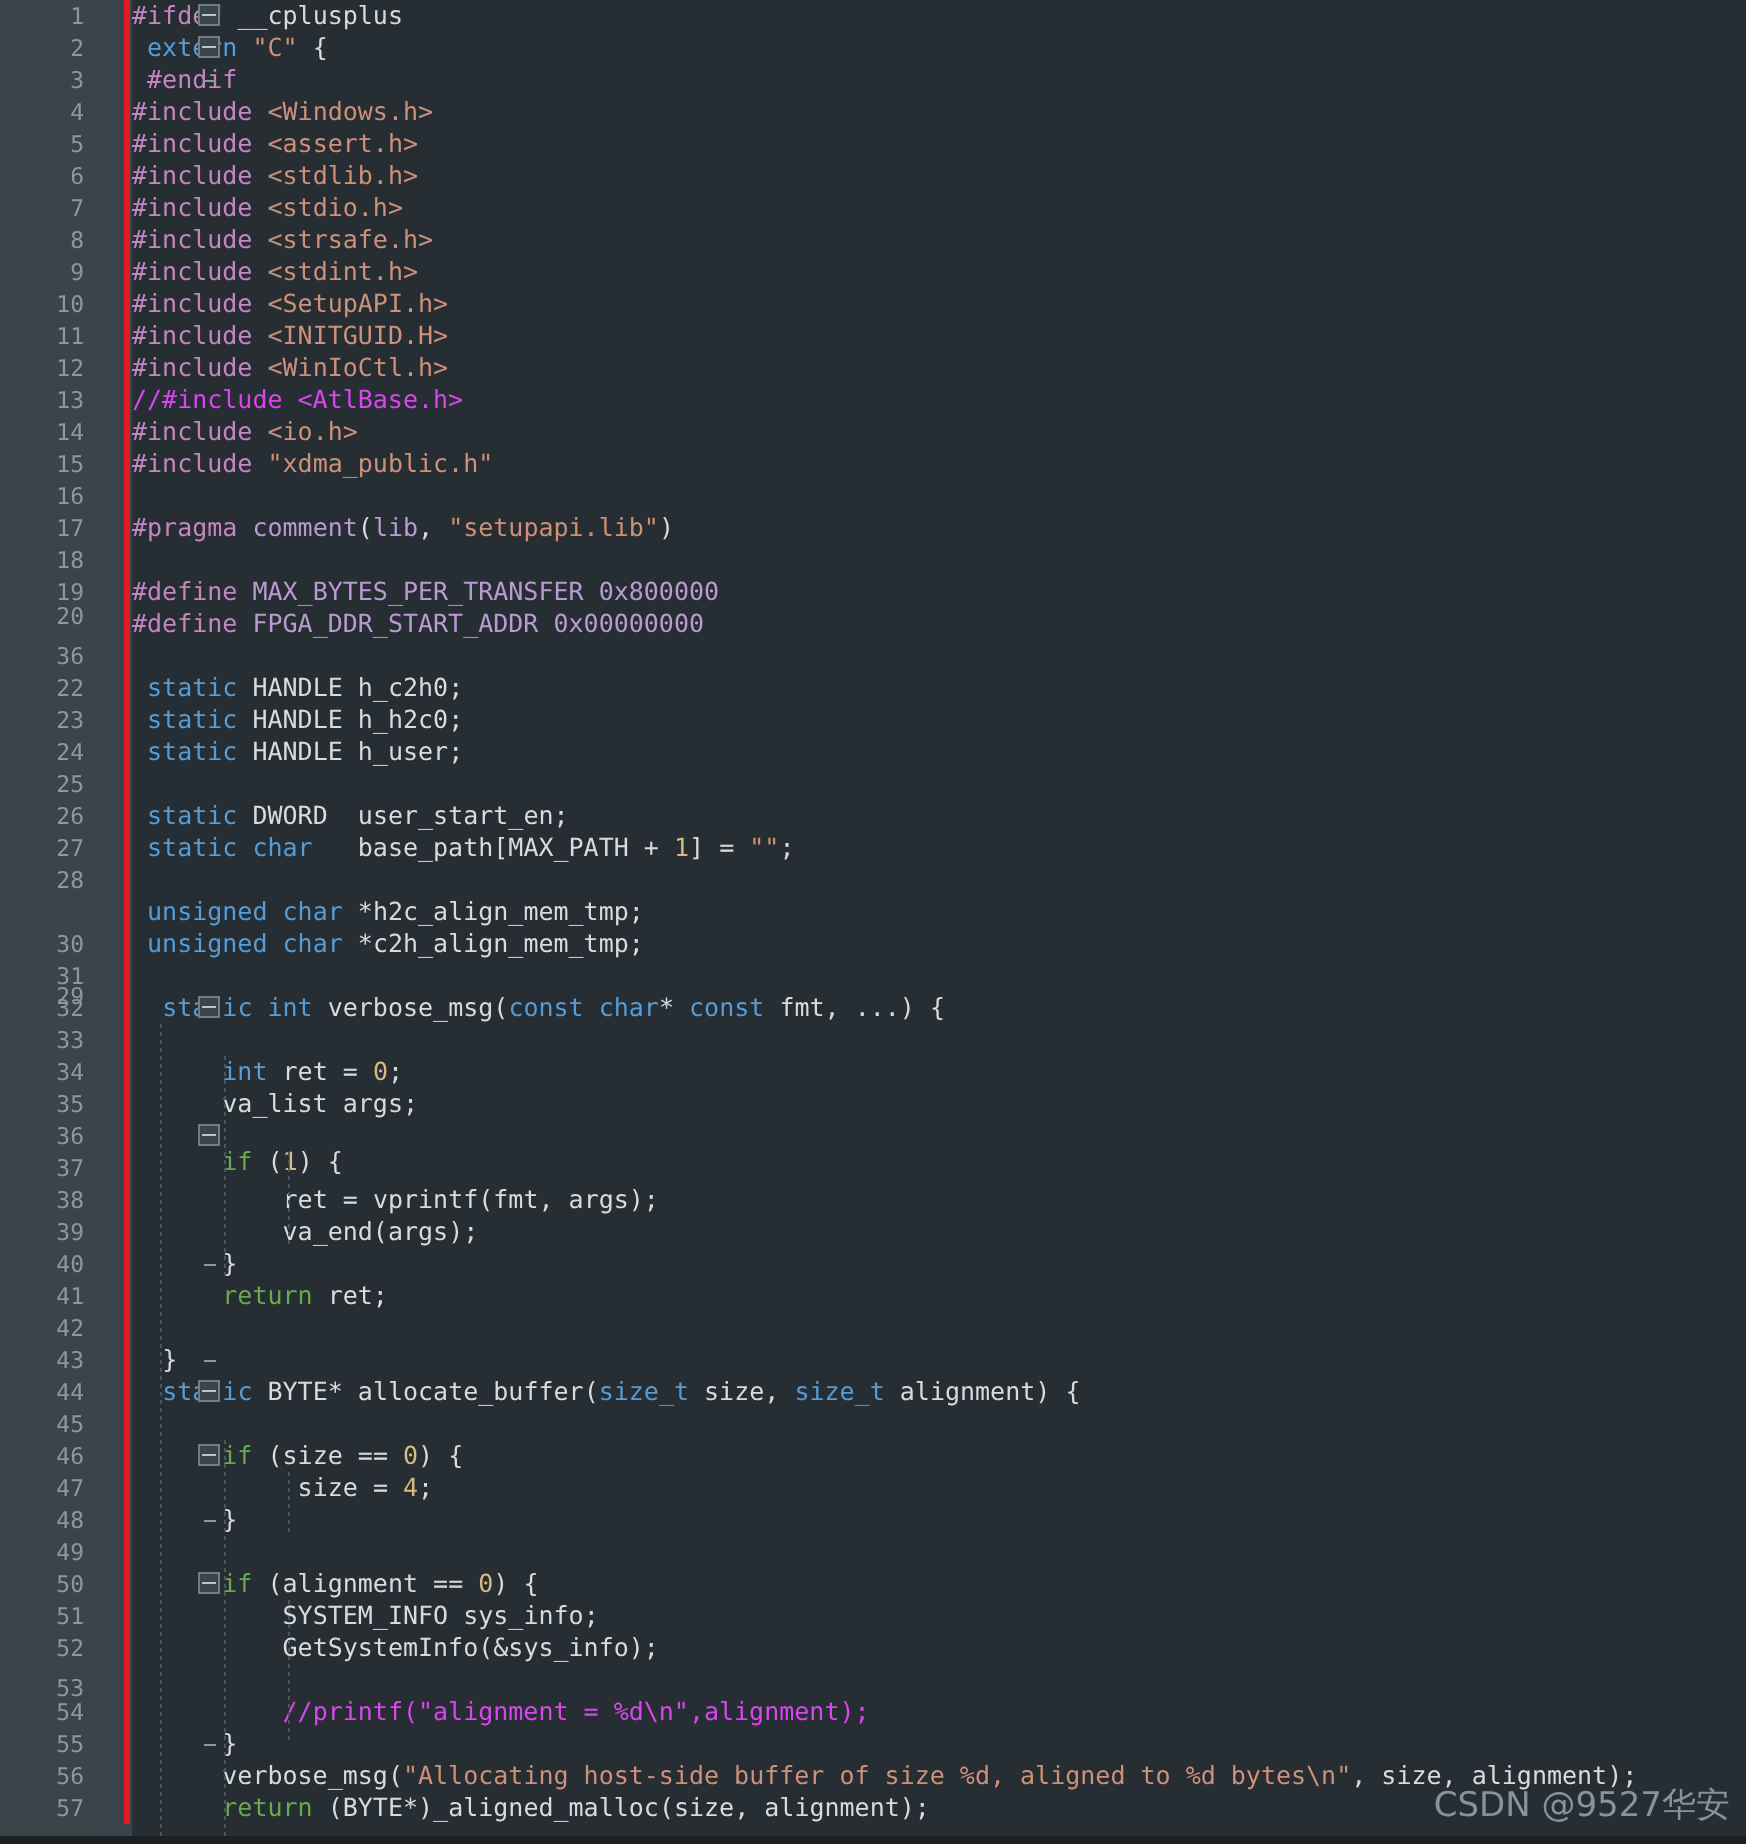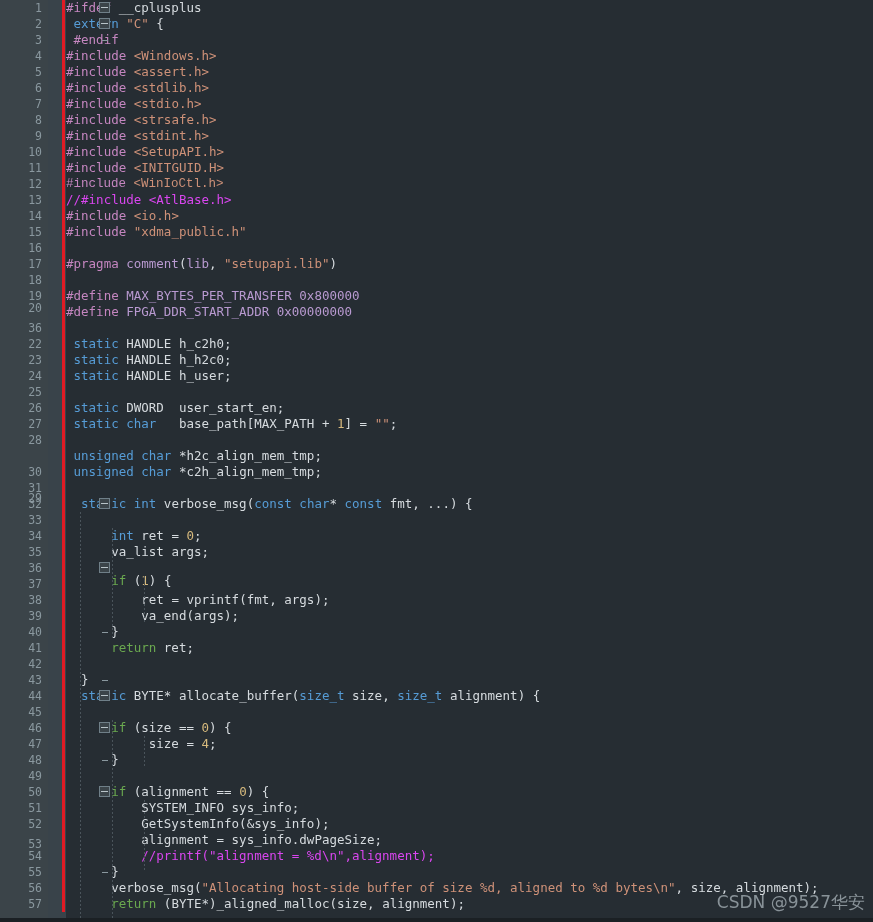--- a/index.html
+++ b/index.html
@@ -273,21 +273,21 @@
       <div class="line" style="top: 16px;"> <span class="kw">extern</span> <span class="str">"C"</span> <span class="brc">{</span></div>
       <div class="line" style="top: 32px;"> <span class="pp">#endif</span></div>
       <div class="line" style="top: 48px;"><span class="pp">#include</span> <span class="inc">&lt;Windows.h&gt;</span></div>
       <div class="line" style="top: 64px;"><span class="pp">#include</span> <span class="inc">&lt;assert.h&gt;</span></div>
       <div class="line" style="top: 80px;"><span class="pp">#include</span> <span class="inc">&lt;stdlib.h&gt;</span></div>
       <div class="line" style="top: 96px;"><span class="pp">#include</span> <span class="inc">&lt;stdio.h&gt;</span></div>
       <div class="line" style="top: 112px;"><span class="pp">#include</span> <span class="inc">&lt;strsafe.h&gt;</span></div>
       <div class="line" style="top: 128px;"><span class="pp">#include</span> <span class="inc">&lt;stdint.h&gt;</span></div>
       <div class="line" style="top: 144px;"><span class="pp">#include</span> <span class="inc">&lt;SetupAPI.h&gt;</span></div>
       <div class="line" style="top: 160px;"><span class="pp">#include</span> <span class="inc">&lt;INITGUID.H&gt;</span></div>
-      <div class="line" style="top: 176px; font-family: Liberation Mono, monospace;"><span class="pp">#include</span> <span class="inc">&lt;WinIoCtl.h&gt;</span></div>
+      <div class="line" style="top: 176px;"><span class="pp">#include</span> <span class="inc">&lt;WinIoCtl.h&gt;</span></div>
       <div class="line" style="top: 192px;"><span class="cmt">//#include &lt;AtlBase.h&gt;</span></div>
       <div class="line" style="top: 208px;"><span class="pp">#include</span> <span class="inc">&lt;io.h&gt;</span></div>
       <div class="line" style="top: 224px;"><span class="pp">#include</span> <span class="str">"xdma_public.h"</span></div>
       <div class="line" style="top: 240px;"></div>
       <div class="line" style="top: 256px;"><span class="pp">#pragma</span> <span class="mac">comment</span><span class="op">(</span><span class="mac">lib</span><span class="op">,</span> <span class="str">"setupapi.lib"</span><span class="op">)</span></div>
       <div class="line" style="top: 272px;"></div>
       <div class="line" style="top: 288px;"><span class="pp">#define</span> <span class="mac">MAX_BYTES_PER_TRANSFER</span> <span class="mac">0x800000</span></div>
       <div class="line" style="top: 304px;"><span class="pp">#define</span> <span class="mac">FPGA_DDR_START_ADDR</span> <span class="mac">0x00000000</span></div>
       <div class="line" style="top: 320px;"></div>
       <div class="line" style="top: 336px;"> <span class="kw">static</span> <span class="id">HANDLE</span> <span class="id">h_c2h0</span><span class="op">;</span></div>
@@ -313,21 +313,20 @@
       <div class="line" style="top: 672px;">  <span class="brc">}</span></div>
       <div class="line" style="top: 688px;">  <span class="kw">static</span> <span class="id">BYTE</span><span class="op">*</span> <span class="id">allocate_buffer</span><span class="op">(</span><span class="kw">size_t</span> <span class="id">size</span><span class="op">,</span> <span class="kw">size_t</span> <span class="id">alignment</span><span class="op">)</span> <span class="brc">{</span></div>
       <div class="line" style="top: 704px;"></div>
       <div class="line" style="top: 720px;">      <span class="ctl">if</span> <span class="op">(</span><span class="id">size</span> <span class="op">==</span> <span class="num">0</span><span class="op">)</span> <span class="brc">{</span></div>
       <div class="line" style="top: 736px;">           <span class="id">size</span> <span class="op">=</span> <span class="num">4</span><span class="op">;</span></div>
       <div class="line" style="top: 752px;">      <span class="brc">}</span></div>
       <div class="line" style="top: 768px;"></div>
       <div class="line" style="top: 784px;">      <span class="ctl">if</span> <span class="op">(</span><span class="id">alignment</span> <span class="op">==</span> <span class="num">0</span><span class="op">)</span> <span class="brc">{</span></div>
       <div class="line" style="top: 800px;">          <span class="id">SYSTEM_INFO</span> <span class="id">sys_info</span><span class="op">;</span></div>
       <div class="line" style="top: 816px;">          <span class="id">GetSystemInfo</span><span class="op">(&amp;</span><span class="id">sys_info</span><span class="op">);</span></div>
-      <div class="line" style="top: 832px;">          <span class="id">alignment</span> <span class="op">=</span> <span class="id">sys_info</span><span class="op">.</span><span class="id">dwPageSize</span><span class="op">;</span></div>
       <div class="line" style="top: 848px;">          <span class="cmt">//printf("alignment = %d\n",alignment);</span></div>
       <div class="line" style="top: 864px;">      <span class="brc">}</span></div>
       <div class="line" style="top: 880px;">      <span class="id">verbose_msg</span><span class="op">(</span><span class="str">"Allocating host-side buffer of size %d, aligned to %d bytes\n"</span><span class="op">,</span> <span class="id">size</span><span class="op">,</span> <span class="id">alignment</span><span class="op">);</span></div>
       <div class="line" style="top: 896px;">      <span class="ctl">return</span> <span class="op">(</span><span class="id">BYTE</span><span class="op">*)</span><span class="id">_aligned_malloc</span><span class="op">(</span><span class="id">size</span><span class="op">,</span> <span class="id">alignment</span><span class="op">);</span></div>
     </div>
 
   <div id="watermark">CSDN @9527华安</div>
 
   <div id="bottom-edge"></div>
 </div>

